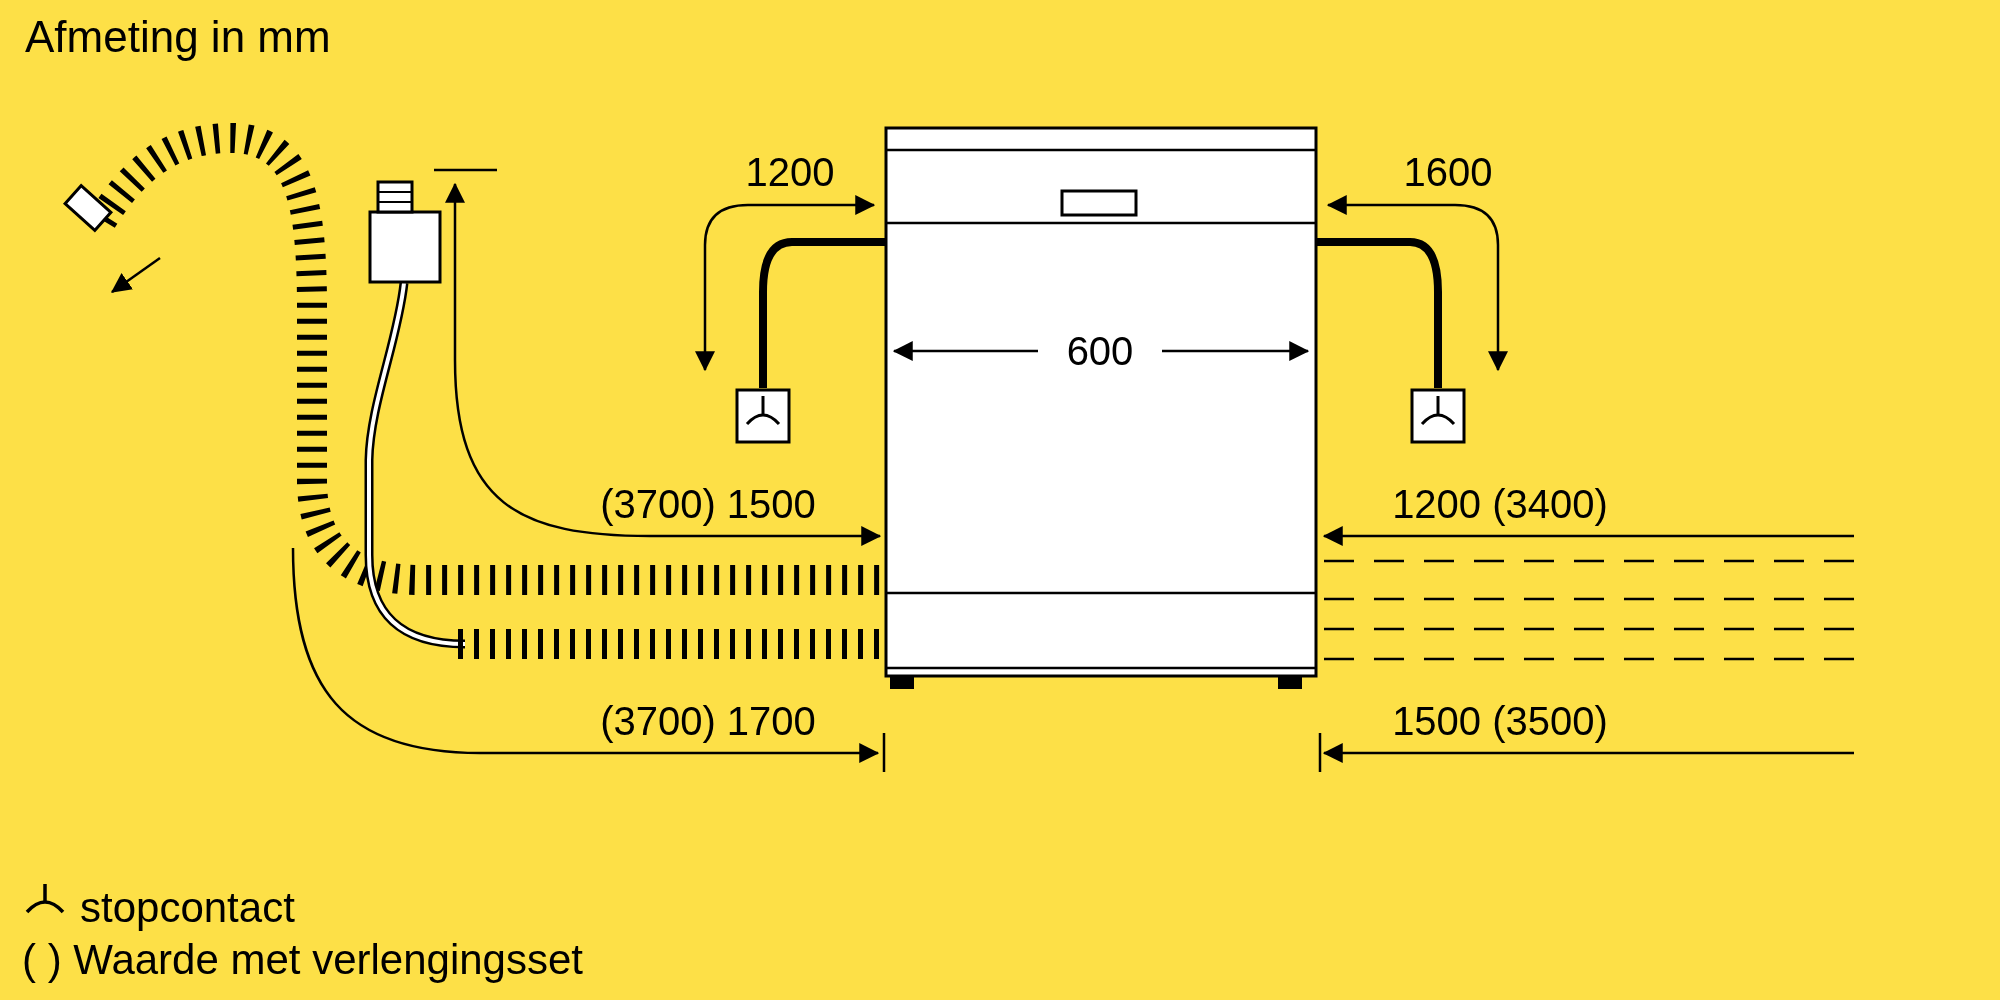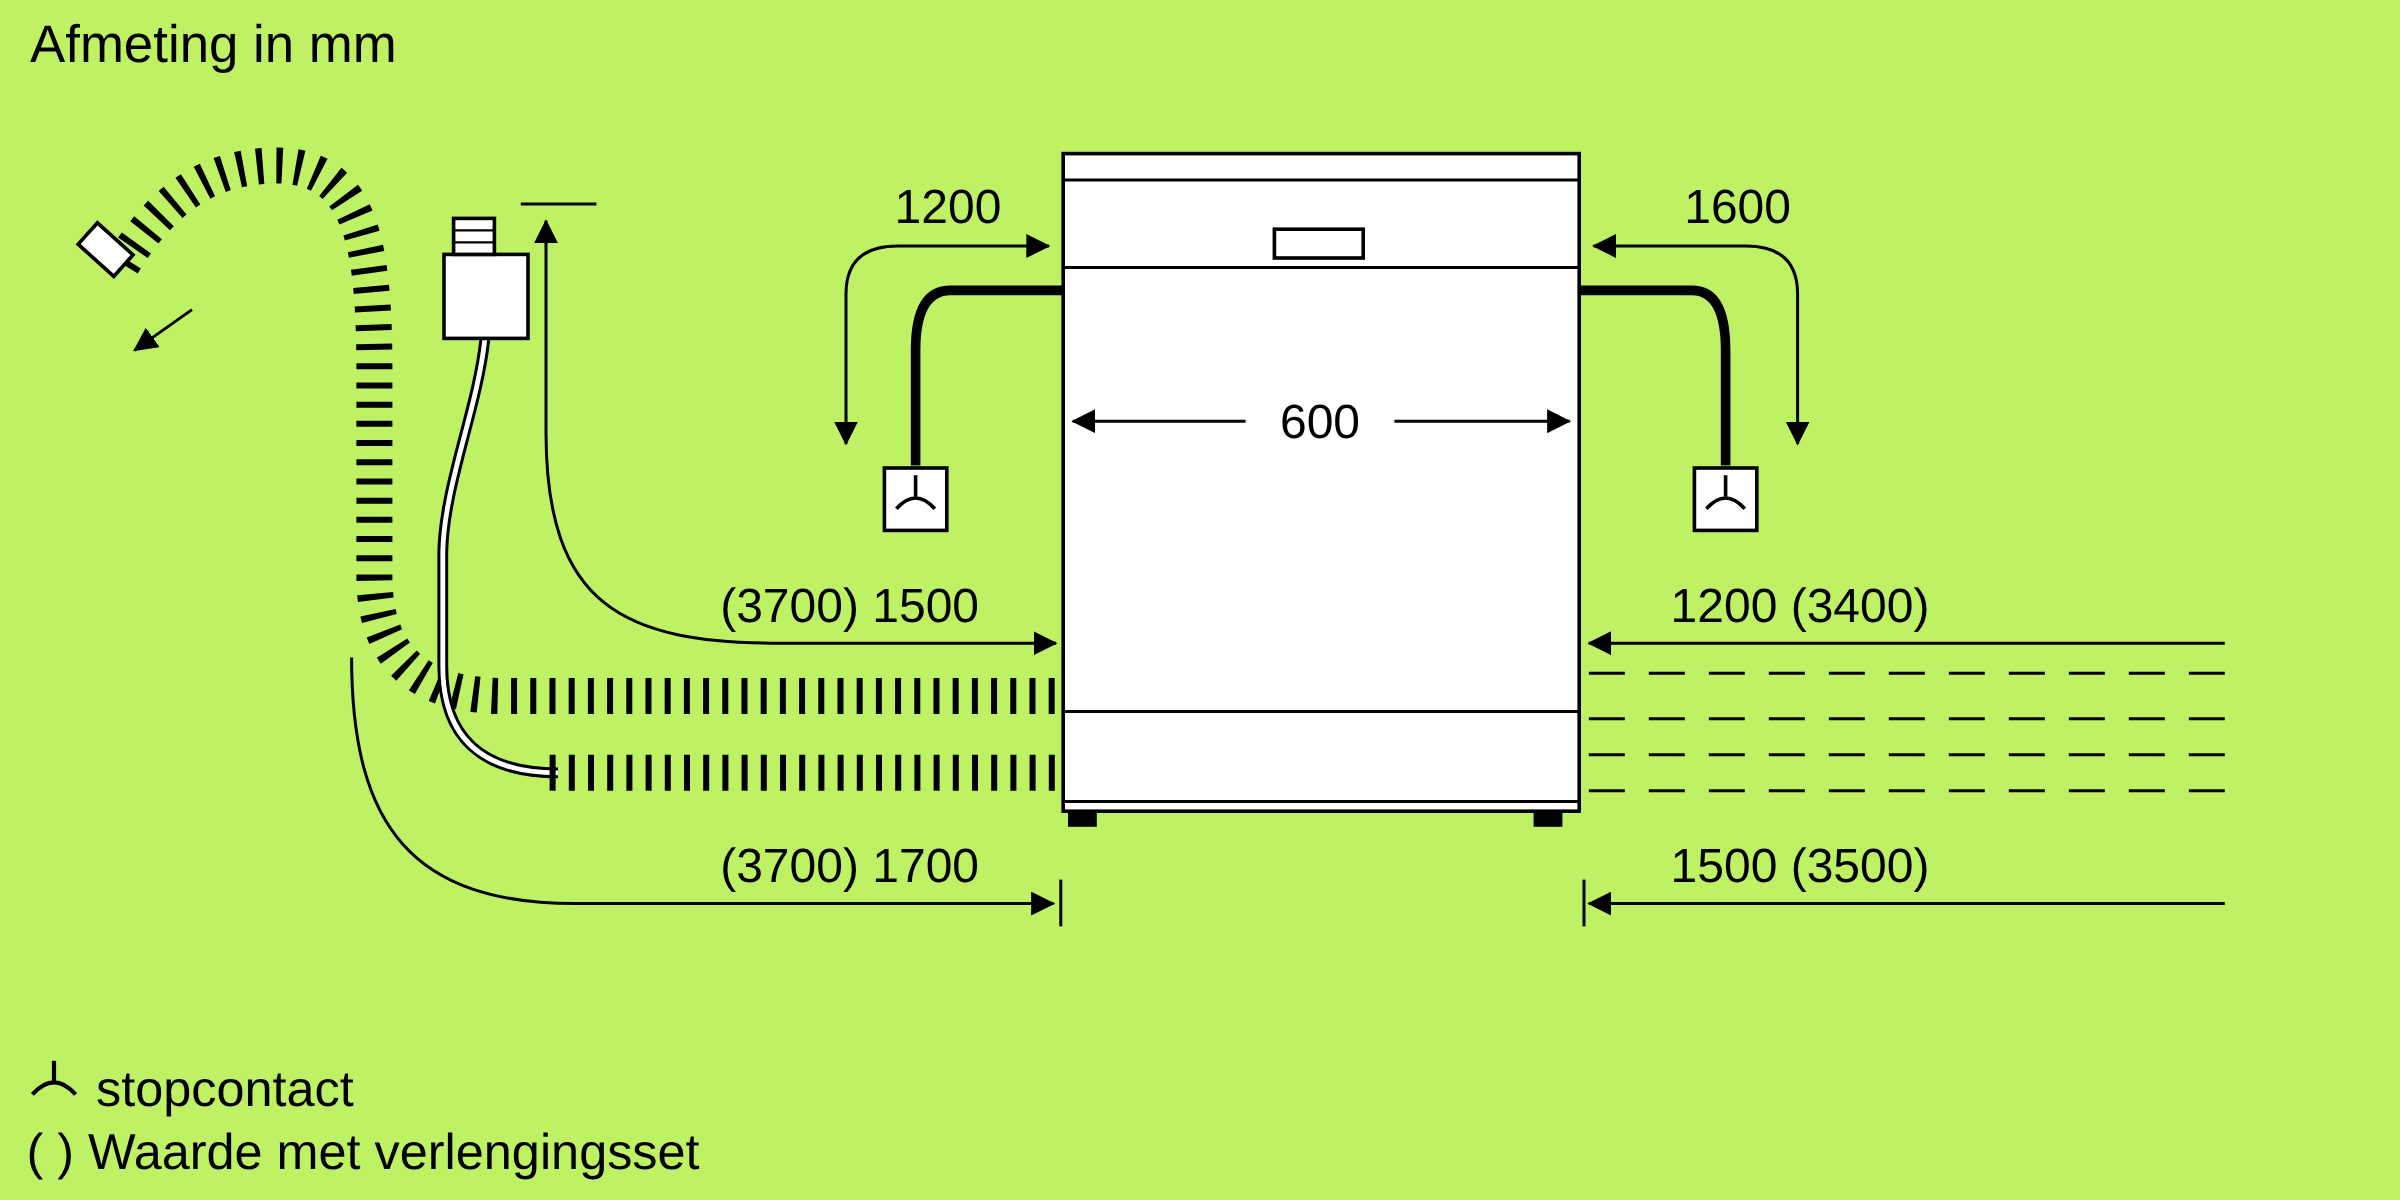--- a/index.html
+++ b/index.html
@@ -1,16 +1,16 @@
 <!DOCTYPE html>
 <html><head>
 <meta charset="utf-8">
 <style>
   html,body{margin:0;padding:0;background:#ffffff;}
-  .page{width:2000px;height:1000px;position:relative;background:#bef264;
+  .page{width:2000px;height:1000px;position:relative;background:#fde047;
         font-family:"Liberation Sans","DejaVu Sans",sans-serif;}
   svg text{font-family:"Liberation Sans","DejaVu Sans",sans-serif;fill:#000;}
   .dimtext{font-size:40px;}
   .titletext{font-size:44px;}
   .legendtext{font-size:42px;}
 </style>
 </head>
 <body>
 
 <div class="page">

